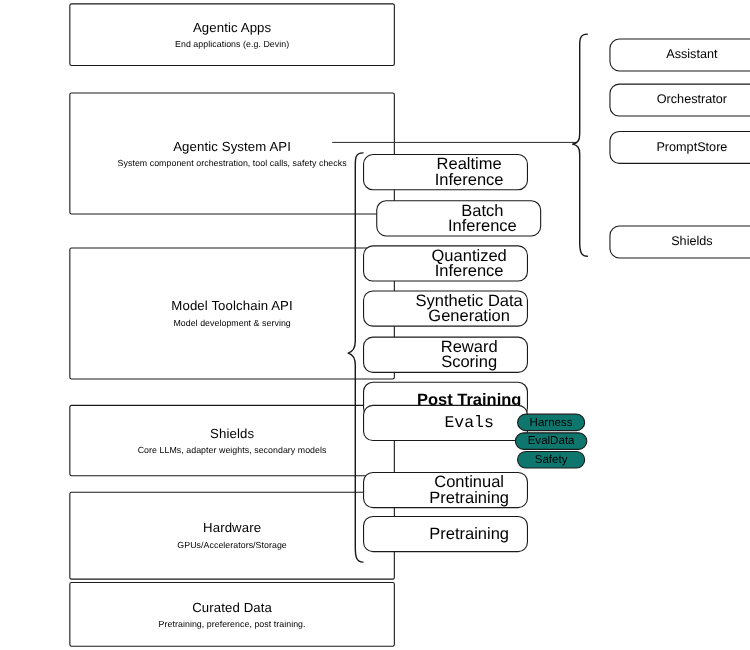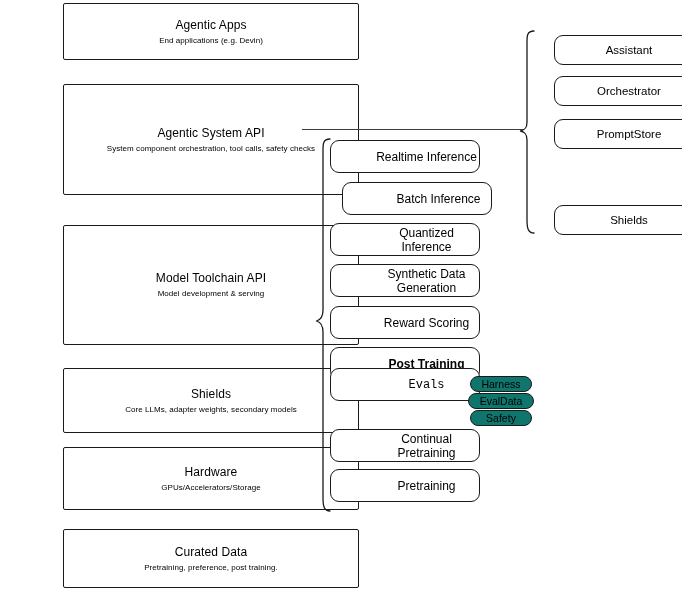--- a/index.html
+++ b/index.html
@@ -53,21 +53,21 @@
 
   
   .mid {
     left: 330px;
     width: 150px;
     height: 33px;
     border-radius: 9px;
     border-width: 1.3px;
   }
   .mid .title {
-    font-size: 12px;
+    font-size: 15px;
     color: #000000;
     line-height: 14px;
     padding-left: 43px;
   }
 
   
   .right {
     left: 554px;
     width: 150px;
     height: 30px;
@@ -133,21 +133,21 @@
   <div class="box layer" style="top:225px; height:120px;">
     <div class="title">Model Toolchain API</div>
     <div class="subtitle">Model development &amp; serving</div>
   </div>
 
   <div class="box layer" style="top:368px; height:65px;">
     <div class="title">Shields</div>
     <div class="subtitle">Core LLMs, adapter weights, secondary models</div>
   </div>
 
-  <div class="box layer" style="top:447px; height:63px;">
+  <div class="box layer" style="top:447px; height:80px;">
     <div class="title">Hardware</div>
     <div class="subtitle">GPUs/Accelerators/Storage</div>
   </div>
 
   <div class="box layer" style="top:529px; height:59px;">
     <div class="title">Curated Data</div>
     <div class="subtitle">Pretraining, preference, post training.</div>
   </div>
 
   <div class="connector" style="left:302px; top:129px; width:222px;"></div>

